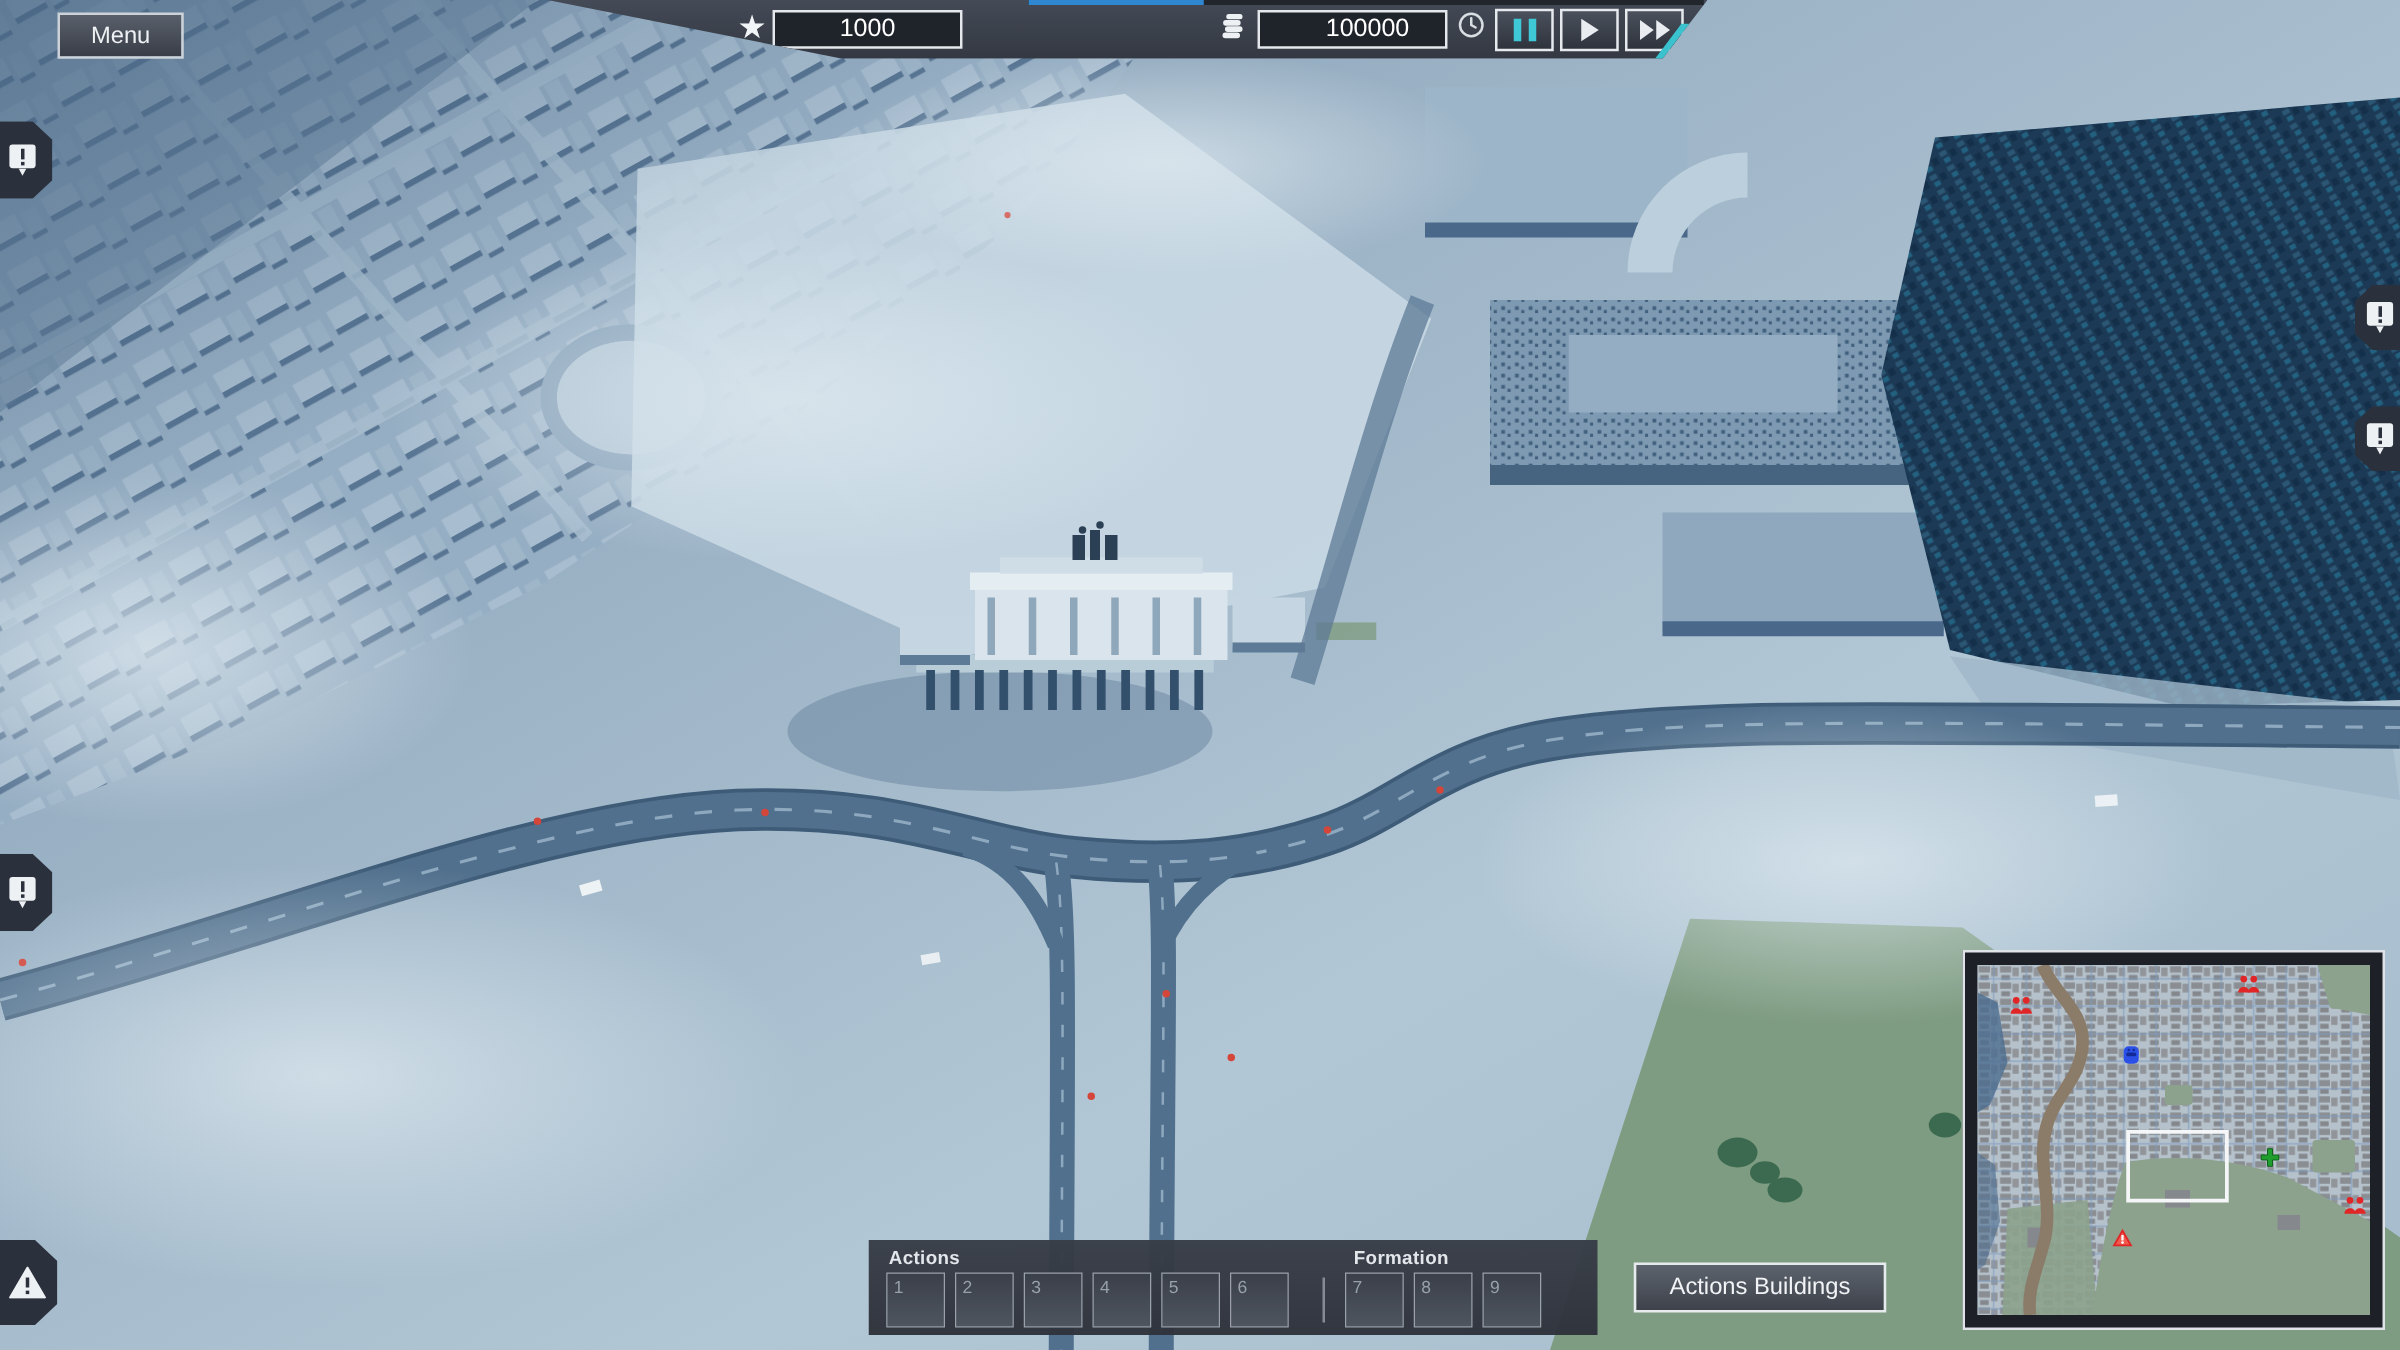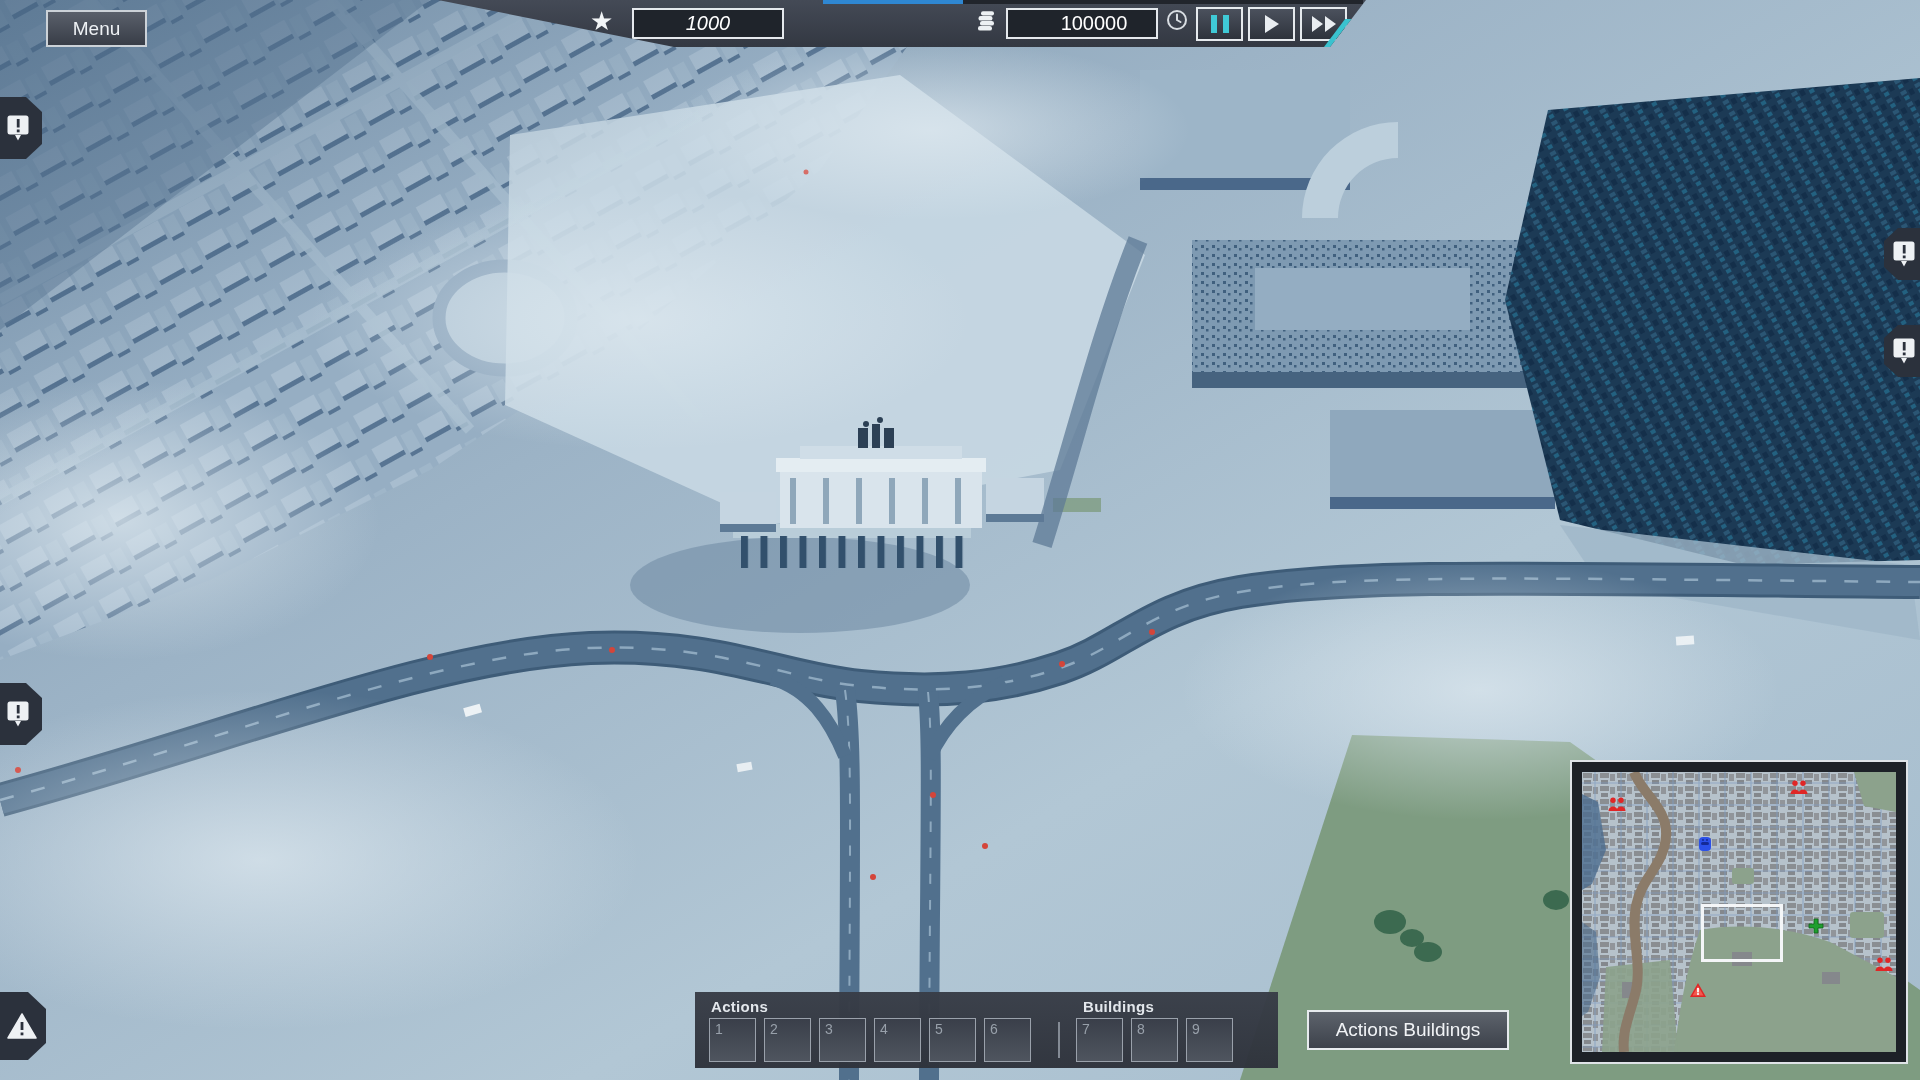--- a/index.html
+++ b/index.html
@@ -11,21 +11,21 @@
   .menu-btn{position:absolute;left:10px;top:10px;width:101px;height:37px;box-sizing:border-box;
     background:linear-gradient(180deg,#5a606b,#383d47);border:2px solid #ccd2d8;color:#eef1f4;
     font-size:19px;display:flex;align-items:center;justify-content:center;cursor:pointer;margin-left:36px;}
   .hud-panel{position:absolute;left:438px;top:0;width:928px;height:47px;
     background:linear-gradient(180deg,#444a56,#333842);
     clip-path:polygon(0 0,100% 0,calc(100% - 36px) 100%,236px 100%);}
   .hud-panel .abs{position:absolute;}
   .res-star{left:152px;top:3px;font-size:26px;color:#f2f5f7;line-height:1.4;}
   .res-input{position:absolute;top:8px;height:31px;width:152px;box-sizing:border-box;
     background:#1f242b;border:2px solid #e5e9ed;color:#fff;font-size:20px;text-align:center;padding:0;}
-  .inp1{left:194px;font-style:italic;} .inp2{left:568px;padding-left:24px;}
+  .inp1{left:180px;} .inp2{left:568px;padding-left:24px;}
   .coins{left:534px;top:9px;}
   .clockico{left:728px;top:9px;}
   .tc-btn{position:absolute;top:7px;width:47px;height:34px;box-sizing:border-box;
     border:2px solid #e6eaee;background:linear-gradient(180deg,#4b515d,#2e333c);
     display:flex;align-items:center;justify-content:center;cursor:pointer;}
   .b-pause{left:758px;} .b-play{left:810px;} .b-ff{left:862px;}
   .pbar{width:6px;height:18px;background:#3fc9d6;margin:0 3px;}
   .tri{width:0;height:0;border-top:9px solid transparent;border-bottom:9px solid transparent;
        border-left:14px solid #e9edf1;}
   .tri.sm{border-top-width:8px;border-bottom-width:8px;border-left-width:11px;margin:0 1px;}
@@ -248,21 +248,21 @@
     </div>
     <div class="tc-btn b-ff">
       <span class="tri sm"></span>
       <span class="tri sm"></span>
     </div>
     <div class="cyan-accent"></div>
   </div>
 
   <div class="actions-panel">
     <div class="ap-label lbl-actions">Actions</div>
-    <div class="ap-label lbl-formation">Buildings</div>
+    <div class="ap-label lbl-formation">Formation</div>
     <div class="slots a" id="action-slots">
         <div class="slot">
           <span>1</span>
         </div>
         <div class="slot">
           <span>2</span>
         </div>
         <div class="slot">
           <span>3</span>
         </div>

